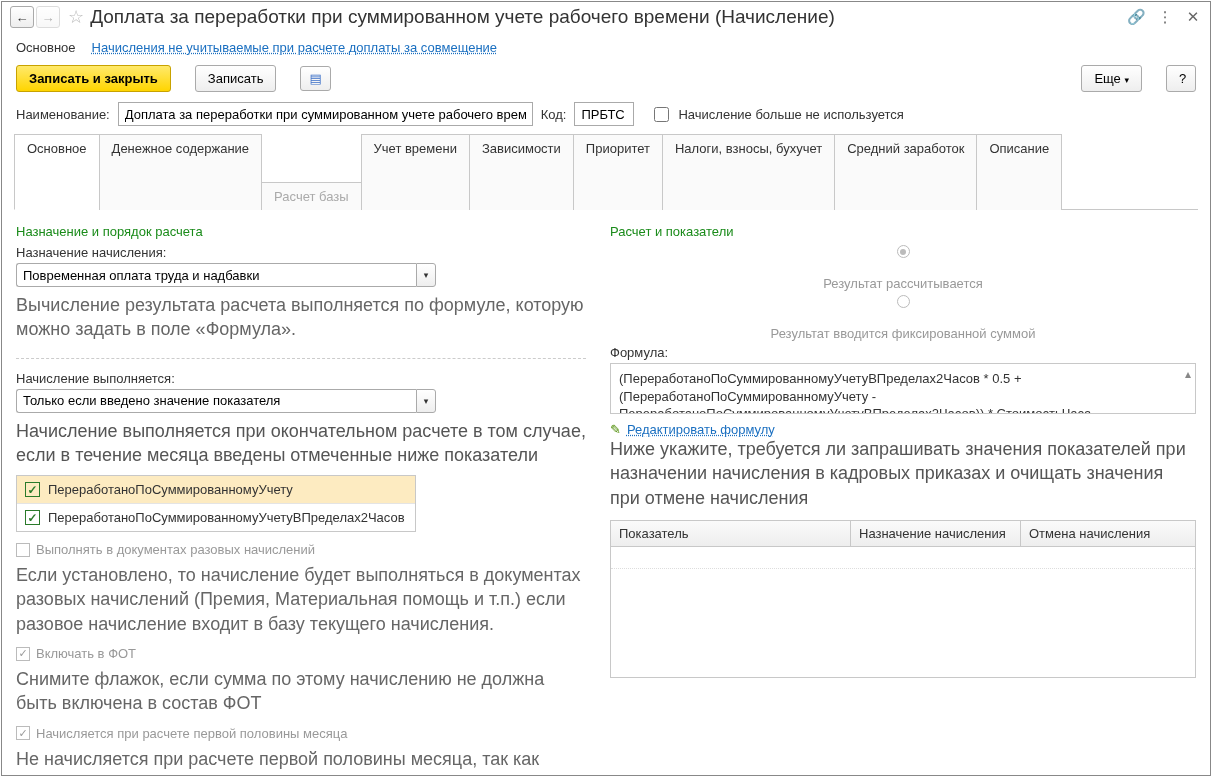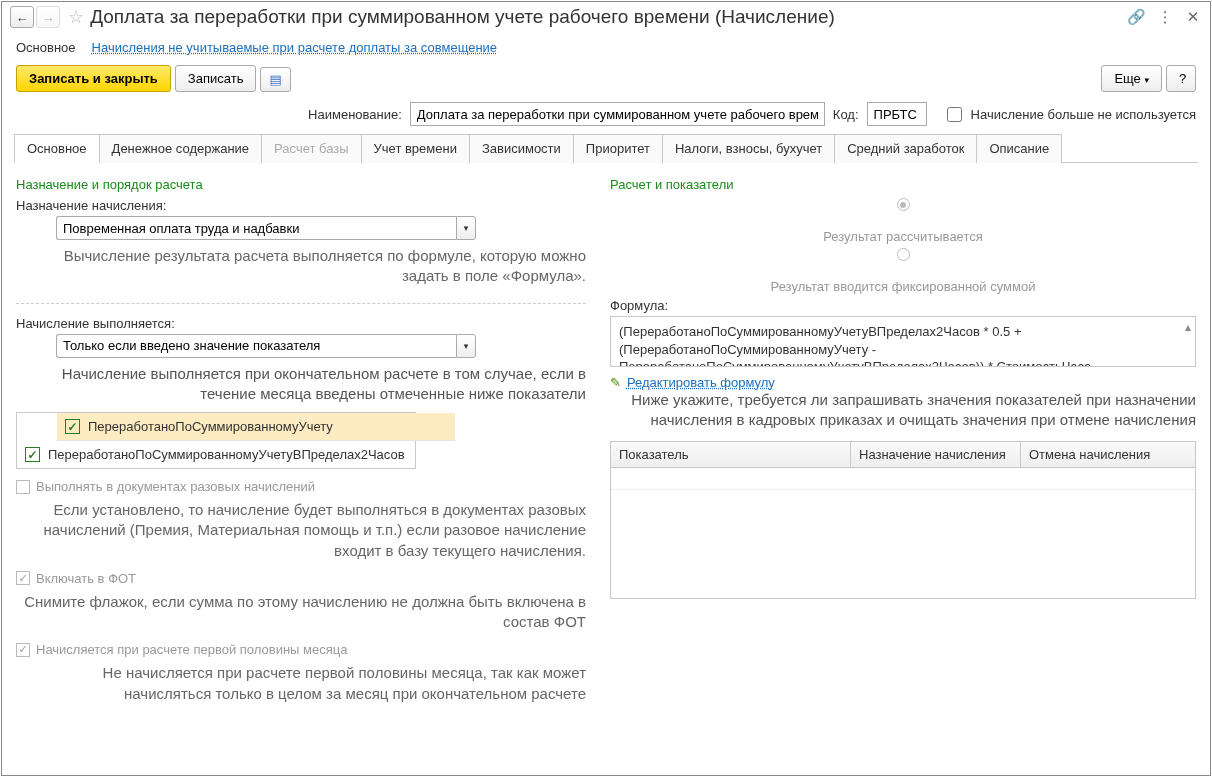--- a/index.html
+++ b/index.html
@@ -9,46 +9,46 @@
   .titlebar { display:flex; align-items:center; padding:4px 8px 8px 8px; }
   .nav-btn { width:24px; height:22px; border:1px solid #aaa; background:linear-gradient(#fff,#eee); border-radius:3px; display:flex; align-items:center; justify-content:center; margin-right:2px; cursor:pointer; }
   .nav-btn.dis { opacity:.4; }
   .star { color:#bbb; font-size:18px; margin:0 6px; cursor:pointer; }
   .title { font-size:19px; font-weight:normal; flex:1; }
   .win-ctrl { display:flex; gap:10px; align-items:center; }
   .win-ic { width:18px; height:18px; cursor:pointer; display:flex; align-items:center; justify-content:center; color:#666; font-size:15px; }
   .subnav { padding:4px 14px 10px; display:flex; gap:16px; font-size:13px; }
   .subnav .act { color:#333; }
   .subnav .lnk { color:var(--link); text-decoration:underline dotted; cursor:pointer; }
-  .toolbar { padding:0 14px 10px; display:flex; gap:4px; align-items:flex-end; }
+  .toolbar { padding:0 14px 10px; display:flex; gap:24px; align-items:center; }
   .btn { border:1px solid #aaa; background:linear-gradient(#fff,#eee); border-radius:3px; padding:5px 12px; cursor:pointer; font-size:13px; }
   .btn.yellow { background:linear-gradient(#ffe96b,#ffd500); border-color:#c8a200; font-weight:bold; }
   .btn.icon { padding:4px 8px; color:#3b6fc8; }
   .toolbar .sp { flex:1; }
-  .field-row { padding:0 14px 8px; display:flex; align-items:center; gap:8px; font-size:13px;justify-content:flex-end; }
+  .field-row { padding:0 14px 8px; display:flex; align-items:center; gap:8px; font-size:13px; }
   .txt-in { border:1px solid #aaa; padding:3px 6px; font-size:13px; height:24px; }
   .chk { display:flex; align-items:center; gap:6px; }
   .chk input { width:15px; height:15px; }
 
   .tabs { border-bottom:1px solid var(--bd); display:flex; margin:0 12px; }
   .tab { border:1px solid var(--bd); border-bottom:none; padding:6px 12px; margin-right:-1px; margin-bottom:-1px; cursor:pointer; background:#fafafa; font-size:13px; position:relative; }
   .tab.active { background:#fff; border-bottom:1px solid #fff; }
-  .tab.disabled { color:#aaa; }
+  .tab.disabled { color:#aaa;margin-top:48px; }
 
   .content { flex:1; display:flex; padding:14px 14px 0; overflow:hidden; }
   .col { width:50%; }
   .col.left { padding-right:20px; }
   .col.right { padding-left:4px; border-left:0; }
 
   .sect-h { color:var(--green); font-size:13px; margin-bottom:6px; }
   .lbl { font-size:13px; margin-bottom:3px; display:block; }
-  .sel { width:100%; display:flex;margin-left:40px; }
+  .sel { width:100%; display:flex; }
   .sel input { flex:1; border:1px solid #aaa; border-right:none; height:24px; padding:2px 6px; font-size:13px; border-top-left-radius:3px; border-bottom-left-radius:3px; }
   .sel .dd { width:20px; border:1px solid #aaa; display:flex; align-items:center; justify-content:center; background:linear-gradient(#fff,#eee); cursor:pointer; border-top-right-radius:3px; border-bottom-right-radius:3px; }
-  .hint { font-size:15px; color:#666; margin-top:6px; line-height:1.35;text-align:right; }
+  .hint { font-size:18px; color:#666; margin-top:6px; line-height:1.35; }
   .hr-dash { border:none; border-top:1px dashed #ccc; margin:16px 0 12px; }
 
   .chk-list { border:1px solid var(--bd); border-radius:0; margin-top:8px; }
   .chk-row { display:flex; align-items:center; gap:8px; padding:6px 8px; border-bottom:1px solid #e4e4e4; }
   .chk-row:last-child { border-bottom:none; }
   .chk-row.sel { background:#fdebc1; }
   .chk-box { width:15px; height:15px; border:1.5px solid #2a7a2a; display:flex; align-items:center; justify-content:center; color:#2a7a2a; font-size:12px; font-weight:bold; }
 
   .chk-dis { display:flex; align-items:center; gap:6px; color:#999; margin-top:10px; }
   .chk-dis .cbox { width:14px; height:14px; border:1px solid #bbb; display:flex; align-items:center; justify-content:center; color:#999; font-size:11px; }

